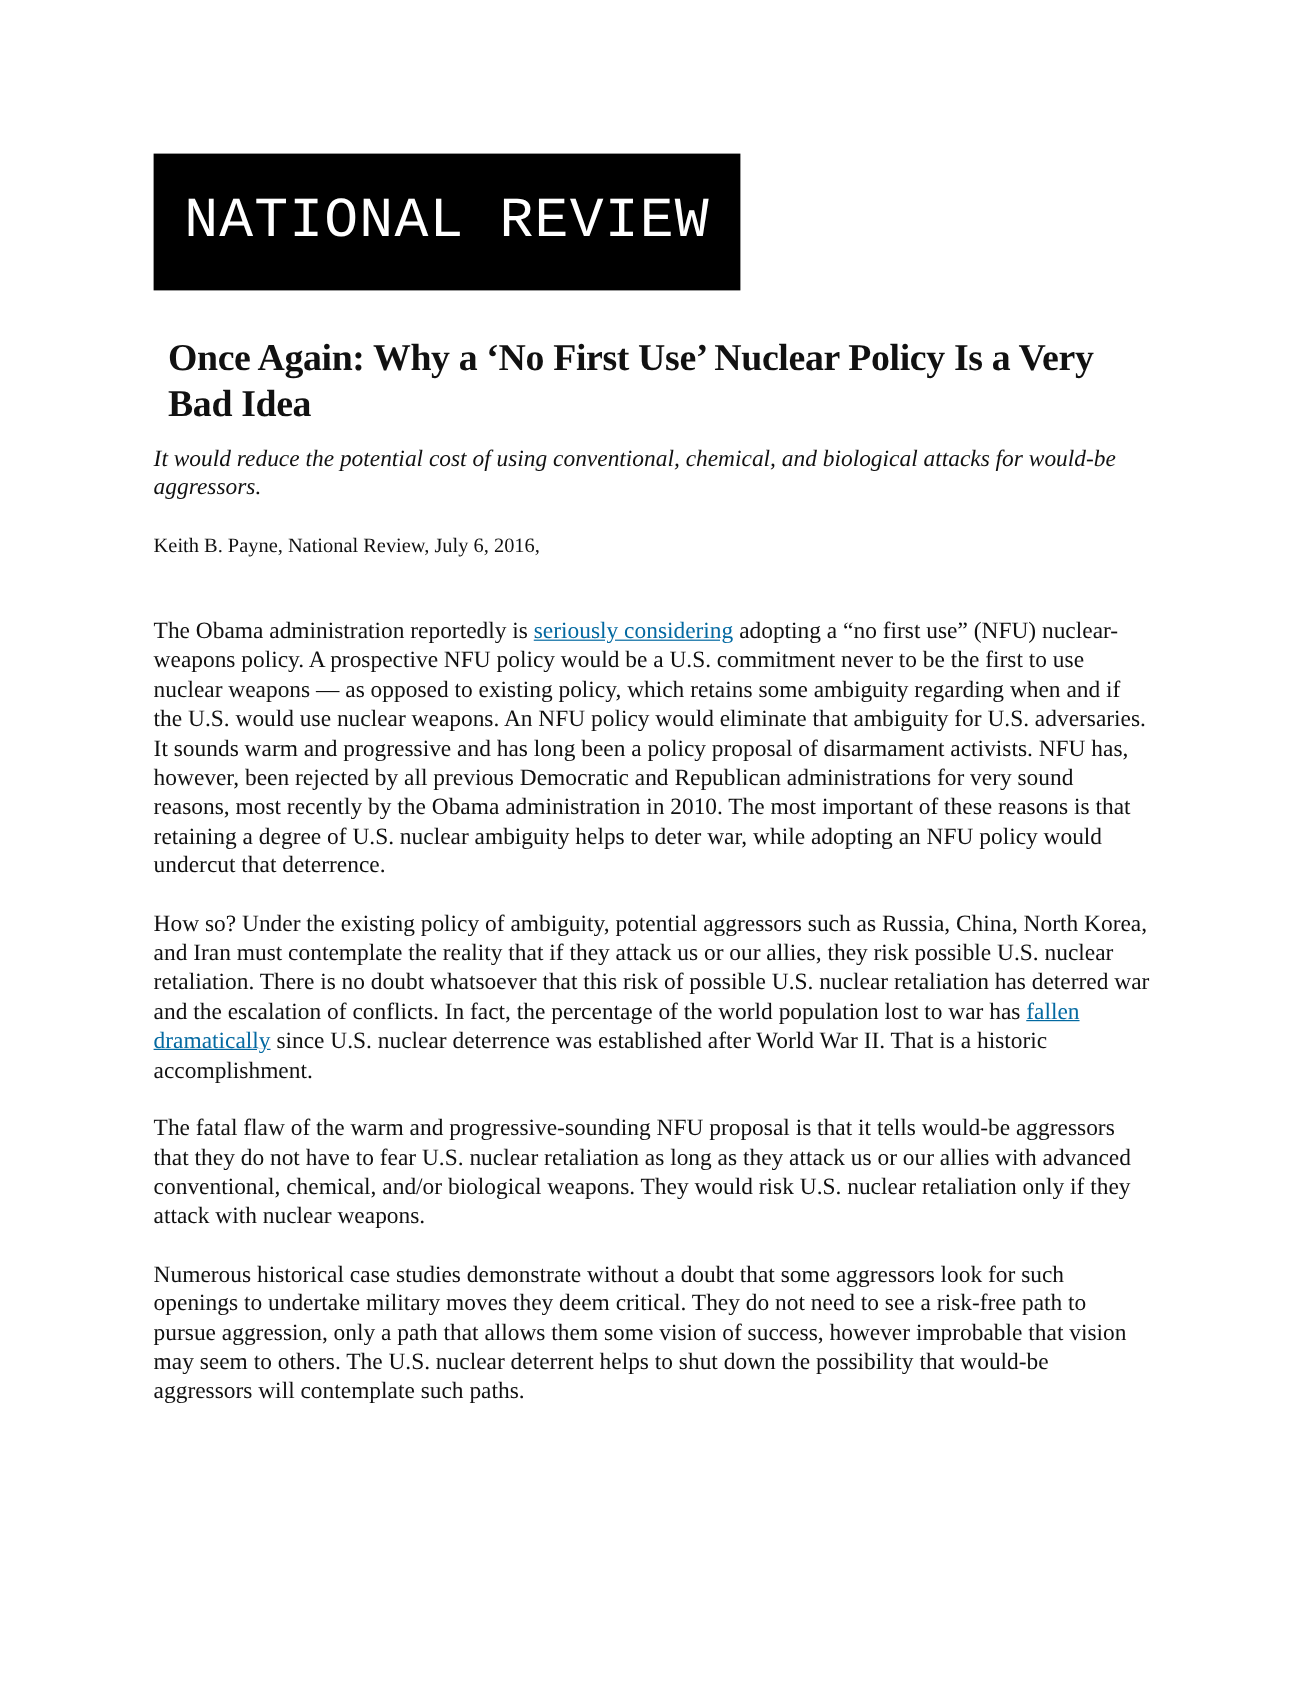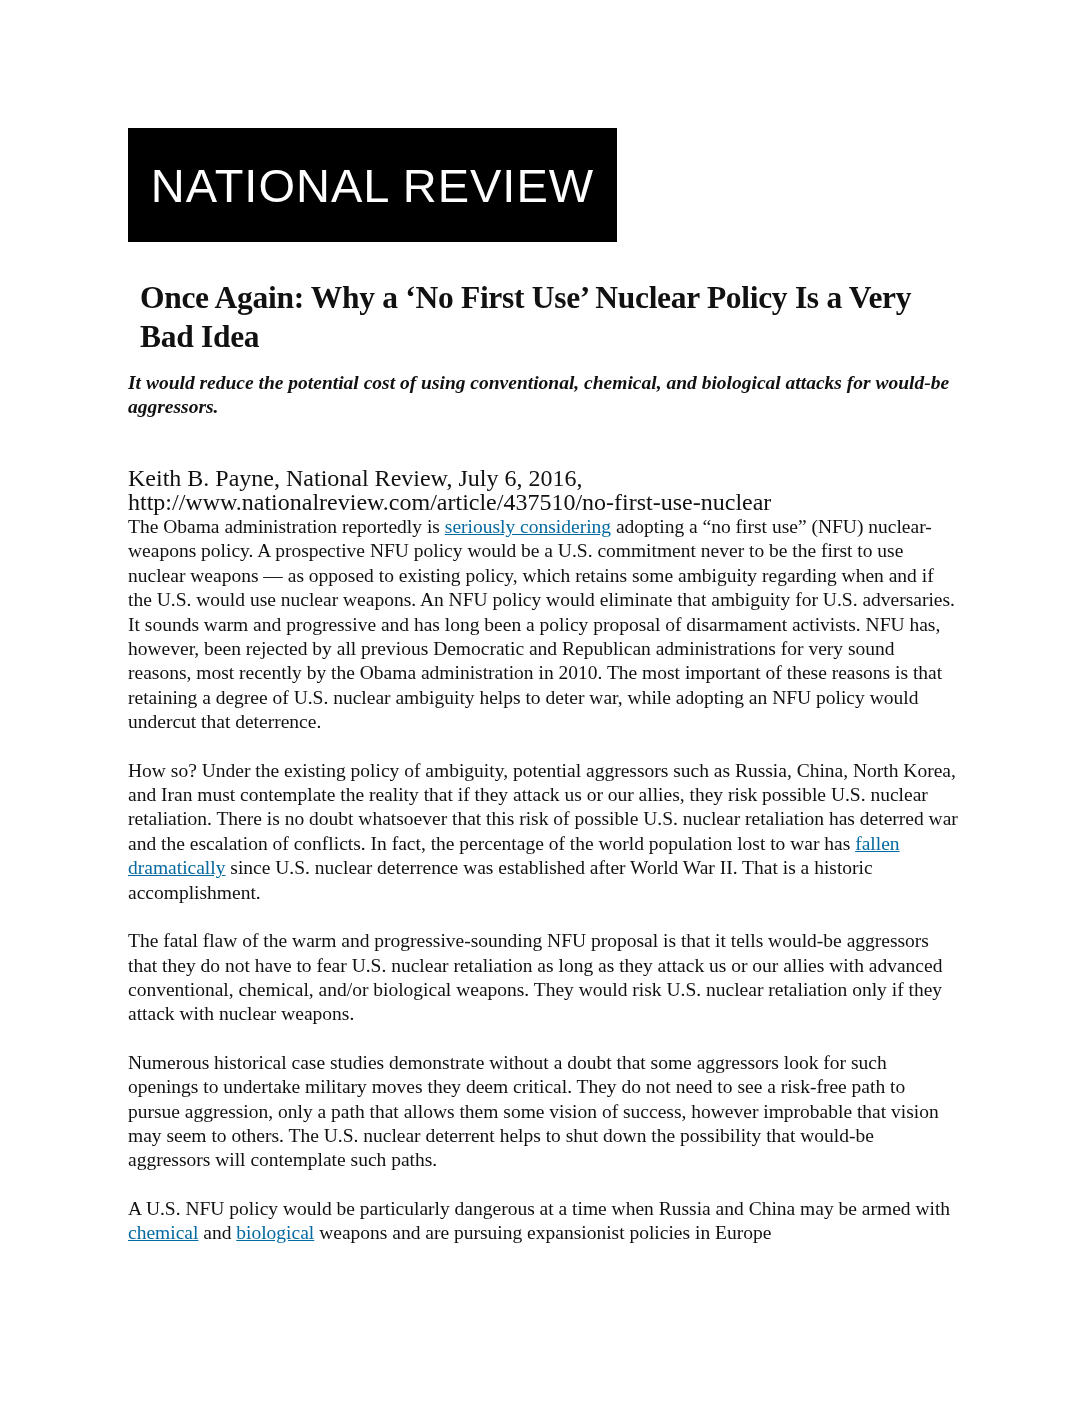--- a/index.html
+++ b/index.html
@@ -1,42 +1,40 @@
 <!DOCTYPE html>
 <html><head>
 <meta charset="utf-8">
 <style>
   html, body { margin: 0; padding: 0; background: #ffffff; }
   body { width: 1088px; height: 1408px; position: relative; overflow: hidden; }
   .page { position: absolute; left: 128px; top: 0; width: 830px; font-family: "Liberation Serif", serif; color: #111; }
   .masthead { position: absolute; left: 0; top: 128px; width: 489px; height: 114px; background: #000; display: flex; align-items: center; justify-content: center; }
-  .masthead span { color: #fff; font-family: Liberation Sans, sans-serif; font-size: 47px; letter-spacing: 1px; font-weight: normal; }
+  .masthead span { color: #fff; font-family: Liberation Mono, monospace; font-size: 47px; letter-spacing: 1px; font-weight: normal; }
   .title { position: absolute; left: 0; top: 266px; width: 830px; font-size: 31.5px; font-weight: bold; line-height: 39px; margin: 12px; letter-spacing: -0.3px; }
-  .subtitle { position: absolute; left: 0; top: 371px; width: 830px; font-size: 19.5px; font-weight: bold; font-style: italic; line-height: 24px; margin: 0; }
-  .byline { position: absolute; left: 0; top: 466px; width: 830px; font-size: 24px; line-height: 24px; }
+  .subtitle { position: absolute; left: 0; top: 371px; width: 830px; font-size: 19.5px; font-weight: normal; font-style: italic; line-height: 24px; margin: 0; }
+  .byline { position: absolute; left: 0; top: 443px; width: 830px; font-size: 17px; line-height: 24px; }
   .body-text { position: absolute; left: 0; top: 515px; width: 830px; font-size: 19.5px; line-height: 24.4px; }
   .body-text p { margin: 0 0 24px 0; }
   a { color: #0369a1; text-decoration: underline; }
 </style>
 </head>
 <body>
 
 <div class="page">
   <div class="masthead">
     <span>NATIONAL REVIEW</span>
   </div>
 
   <h1 class="title">Once Again: Why a ‘No First Use’ Nuclear Policy Is a Very Bad Idea</h1>
   <p class="subtitle">It would reduce the potential cost of using conventional, chemical, and biological attacks for would-be aggressors.</p>
 
   <div class="byline">
     <div>Keith B. Payne, National Review, July 6, 2016,</div>
-    <div>http://www.nationalreview.com/article/437510/no-first-use-nuclear</div>
   </div>
 
   <div class="body-text">
     <p><span>The Obama administration reportedly is </span><a href="#">seriously considering</a><span> adopting a “no first use” (NFU) nuclear-weapons policy. A prospective NFU policy would be a U.S. commitment never to be the first to use nuclear weapons — as opposed to existing policy, which retains some ambiguity regarding when and if the U.S. would use nuclear weapons. An NFU policy would eliminate that ambiguity for U.S. adversaries. It sounds warm and progressive and has long been a policy proposal of disarmament activists. NFU has, however, been rejected by all previous Democratic and Republican administrations for very sound reasons, most recently by the Obama administration in 2010. The most important of these reasons is that retaining a degree of U.S. nuclear ambiguity helps to deter war, while adopting an NFU policy would undercut that deterrence.</span></p>
     <p><span>How so? Under the existing policy of ambiguity, potential aggressors such as Russia, China, North Korea, and Iran must contemplate the reality that if they attack us or our allies, they risk possible U.S. nuclear retaliation. There is no doubt whatsoever that this risk of possible U.S. nuclear retaliation has deterred war and the escalation of conflicts. In fact, the percentage of the world population lost to war has </span><a href="#">fallen dramatically</a><span> since U.S. nuclear deterrence was established after World War II. That is a historic accomplishment.</span></p>
     <p>The fatal flaw of the warm and progressive-sounding NFU proposal is that it tells would-be aggressors that they do not have to fear U.S. nuclear retaliation as long as they attack us or our allies with advanced conventional, chemical, and/or biological weapons. They would risk U.S. nuclear retaliation only if they attack with nuclear weapons.</p>
     <p>Numerous historical case studies demonstrate without a doubt that some aggressors look for such openings to undertake military moves they deem critical. They do not need to see a risk-free path to pursue aggression, only a path that allows them some vision of success, however improbable that vision may seem to others. The U.S. nuclear deterrent helps to shut down the possibility that would-be aggressors will contemplate such paths.</p>
-    <p><span>A U.S. NFU policy would be particularly dangerous at a time when Russia and China may be armed with </span><a href="#">chemical</a><span> and </span><a href="#">biological</a><span> weapons and are pursuing expansionist policies in Europe</span></p>
   </div>
 </div>
 
 </body></html>

